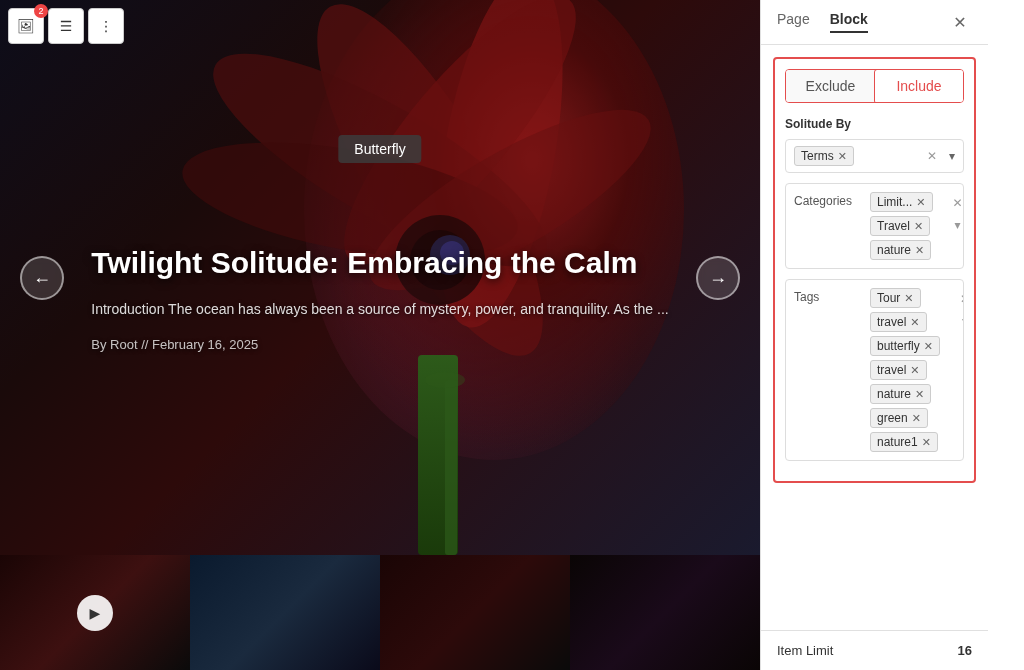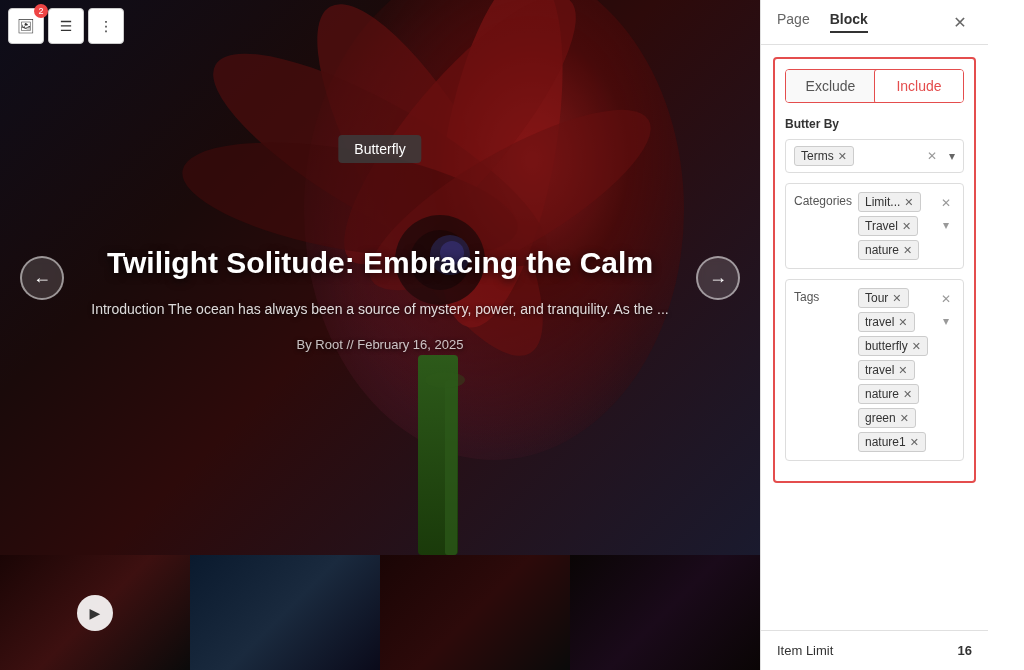--- a/index.html
+++ b/index.html
@@ -112,21 +112,21 @@
       padding: 6px 16px;
       border-radius: 4px;
       font-size: 14px;
       font-weight: 500;
       z-index: 5;
     }
 
     .hero-content {
       position: relative;
       z-index: 5;
-      text-align: center;
+      text-align: left;
       color: #fff;
       padding: 0 80px;
       margin-top: 40px;
     }
     .hero-title {
       font-size: 30px;
       font-weight: 700;
       line-height: 1.3;
       margin-bottom: 16px;
       text-shadow: 0 2px 8px rgba(0,0,0,0.8);
@@ -340,21 +340,21 @@
       border: 1px solid #ddd;
       border-radius: 4px;
       background: #fff;
       margin-bottom: 10px;
       overflow: hidden;
     }
     .filter-box-header {
       display: flex;
       align-items: flex-start;
       padding: 8px;
-      gap: 4px;
+      gap: 16px;
     }
     .filter-box-label {
       font-size: 12px;
       color: #555;
       min-width: 60px;
       padding-top: 2px;
     }
     .filter-chips-area {
       flex: 1;
       display: flex;
@@ -494,21 +494,21 @@
 
   <div class="panel-body">
 
     <div class="include-section-box">
 
       <div class="include-exclude-toggle">
         <button class="toggle-btn inactive">Exclude</button>
         <button class="toggle-btn active">Include</button>
       </div>
 
-      <div class="section-label">Butter By</div>
+      <div class="section-label">Solitude By</div>
 
       <div class="include-by-row">
         <span class="tag-chip">
           <span>Terms</span>
           <span class="remove-x">✕</span>
         </span>
         <span class="spacer"></span>
         <span class="clear-x">✕</span>
         <span class="dropdown-arrow">▾</span>
       </div>

